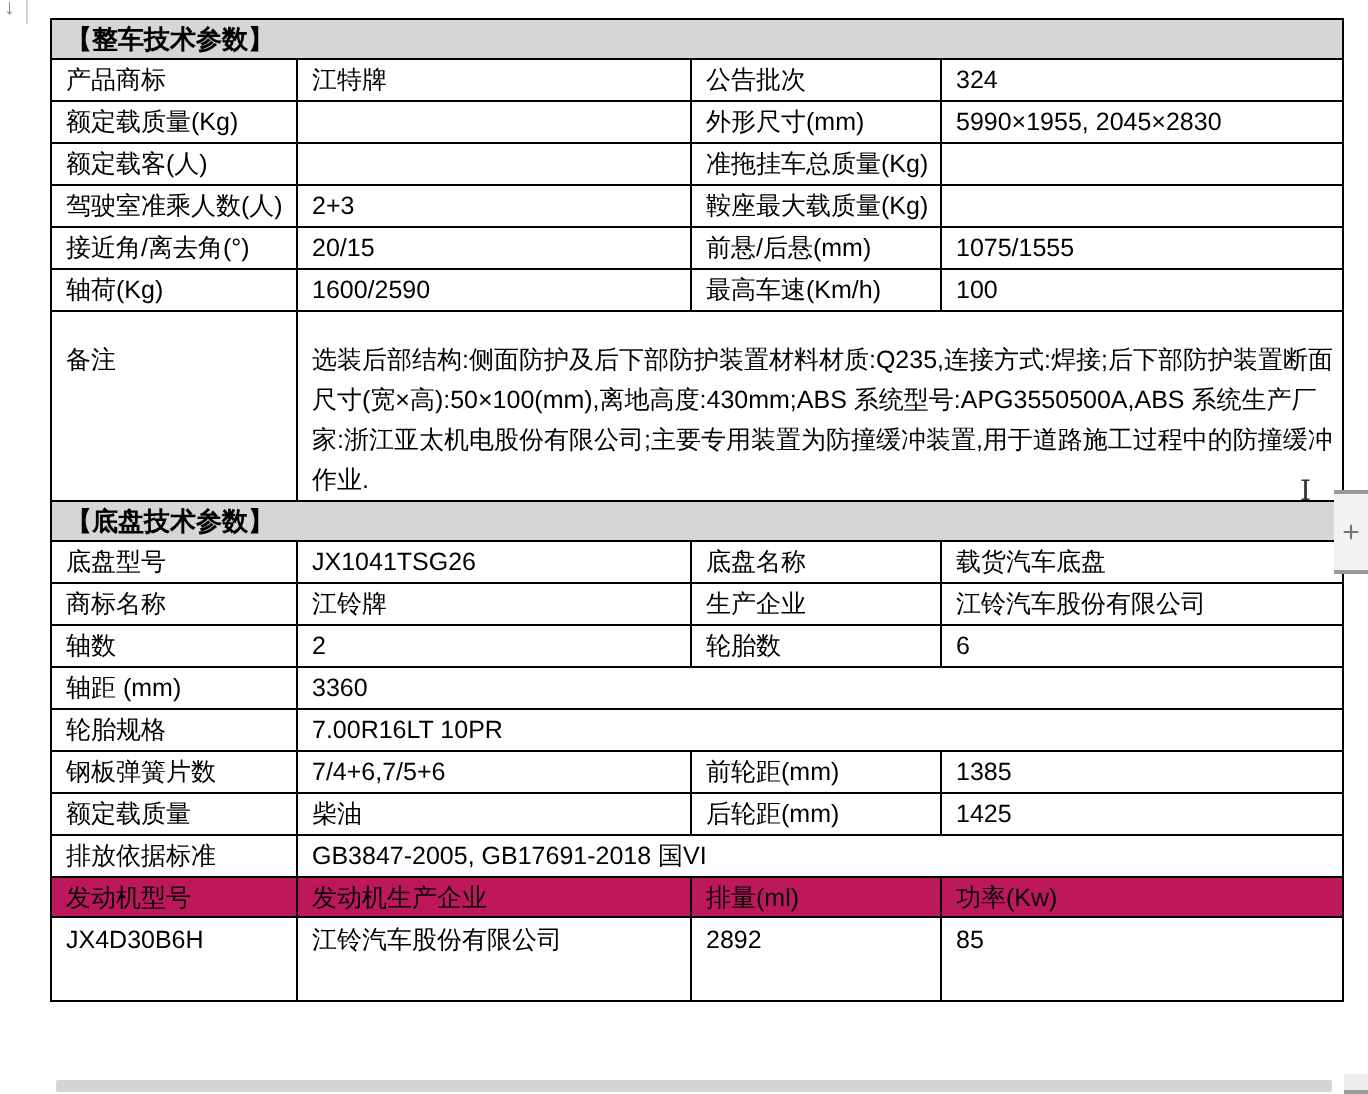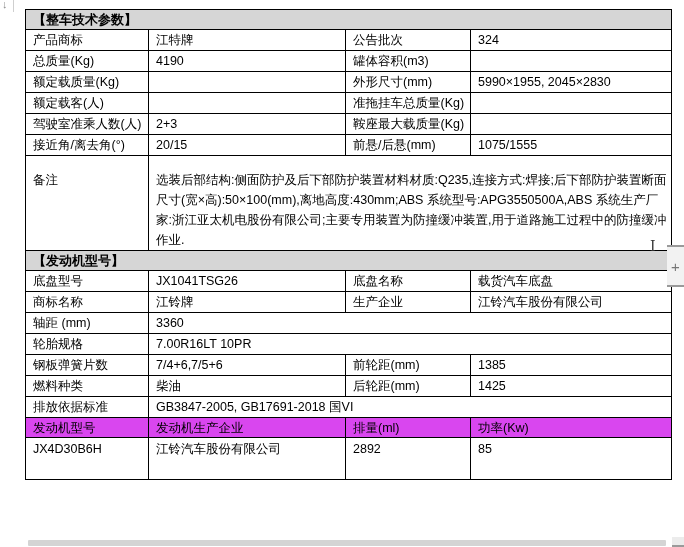--- a/index.html
+++ b/index.html
@@ -17,21 +17,21 @@
   table.spec td{
     border:1px solid #000;
     padding:0 4px 0 7px;
     height:20px;line-height:16px;
     overflow:hidden;white-space:nowrap;
     vertical-align:middle;
   }
   tr.sec td{
     background:#d6d6d6;font-weight:bold;font-size:13px;height:19px;
   }
-  tr.subhead td{background:#d946ef;height:19px;}
+  tr.subhead td{background:#be185d;height:19px;}
   tr.remark td{
     white-space:normal;height:62px;line-height:20px;
     vertical-align:top;padding-top:14px;
   }
   tr.last td{height:38px;vertical-align:top;padding-top:3px;}
   
   .drop-cursor{
     position:absolute;left:2px;top:-2px;color:#8a8a8a;font-size:11px;
     line-height:12px;
   }
@@ -81,26 +81,20 @@
         <td colspan="4">【整车技术参数】</td>
       </tr>
 
       <tr>
         <td>产品商标</td>
         <td>江特牌</td>
         <td>公告批次</td>
         <td>324</td>
       </tr>
       <tr>
-        <td>总质量(Kg)</td>
-        <td>4190</td>
-        <td>罐体容积(m3)</td>
-        <td></td>
-      </tr>
-      <tr>
         <td>额定载质量(Kg)</td>
         <td></td>
         <td>外形尺寸(mm)</td>
         <td>5990×1955, 2045×2830</td>
       </tr>
       <tr>
         <td>额定载客(人)</td>
         <td></td>
         <td>准拖挂车总质量(Kg)</td>
         <td></td>
@@ -110,58 +104,70 @@
         <td>2+3</td>
         <td>鞍座最大载质量(Kg)</td>
         <td></td>
       </tr>
       <tr>
         <td>接近角/离去角(°)</td>
         <td>20/15</td>
         <td>前悬/后悬(mm)</td>
         <td>1075/1555</td>
       </tr>
+      <tr>
+        <td>轴荷(Kg)</td>
+        <td>1600/2590</td>
+        <td>最高车速(Km/h)</td>
+        <td>100</td>
+      </tr>
 
       <tr class="remark">
         <td>备注</td>
         <td colspan="3">选装后部结构:侧面防护及后下部防护装置材料材质:Q235,连接方式:焊接;后下部防护装置断面尺寸(宽×高):50×100(mm),离地高度:430mm;ABS 系统型号:APG3550500A,ABS 系统生产厂家:浙江亚太机电股份有限公司;主要专用装置为防撞缓冲装置,用于道路施工过程中的防撞缓冲作业.</td>
       </tr>
 
       <tr class="sec">
-        <td colspan="4">【发动机型号】</td>
+        <td colspan="4">【底盘技术参数】</td>
       </tr>
 
       <tr>
         <td>底盘型号</td>
         <td>JX1041TSG26</td>
         <td>底盘名称</td>
         <td>载货汽车底盘</td>
       </tr>
       <tr>
         <td>商标名称</td>
         <td>江铃牌</td>
         <td>生产企业</td>
         <td>江铃汽车股份有限公司</td>
       </tr>
       <tr>
+        <td>轴数</td>
+        <td>2</td>
+        <td>轮胎数</td>
+        <td>6</td>
+      </tr>
+      <tr>
         <td>轴距 (mm)</td>
         <td colspan="3">3360</td>
       </tr>
       <tr>
         <td>轮胎规格</td>
         <td colspan="3">7.00R16LT 10PR</td>
       </tr>
       <tr>
         <td>钢板弹簧片数</td>
         <td>7/4+6,7/5+6</td>
         <td>前轮距(mm)</td>
         <td>1385</td>
       </tr>
       <tr>
-        <td>燃料种类</td>
+        <td>额定载质量</td>
         <td>柴油</td>
         <td>后轮距(mm)</td>
         <td>1425</td>
       </tr>
       <tr>
         <td>排放依据标准</td>
         <td colspan="3">GB3847-2005, GB17691-2018 国VI</td>
       </tr>
 
       <tr class="subhead">

